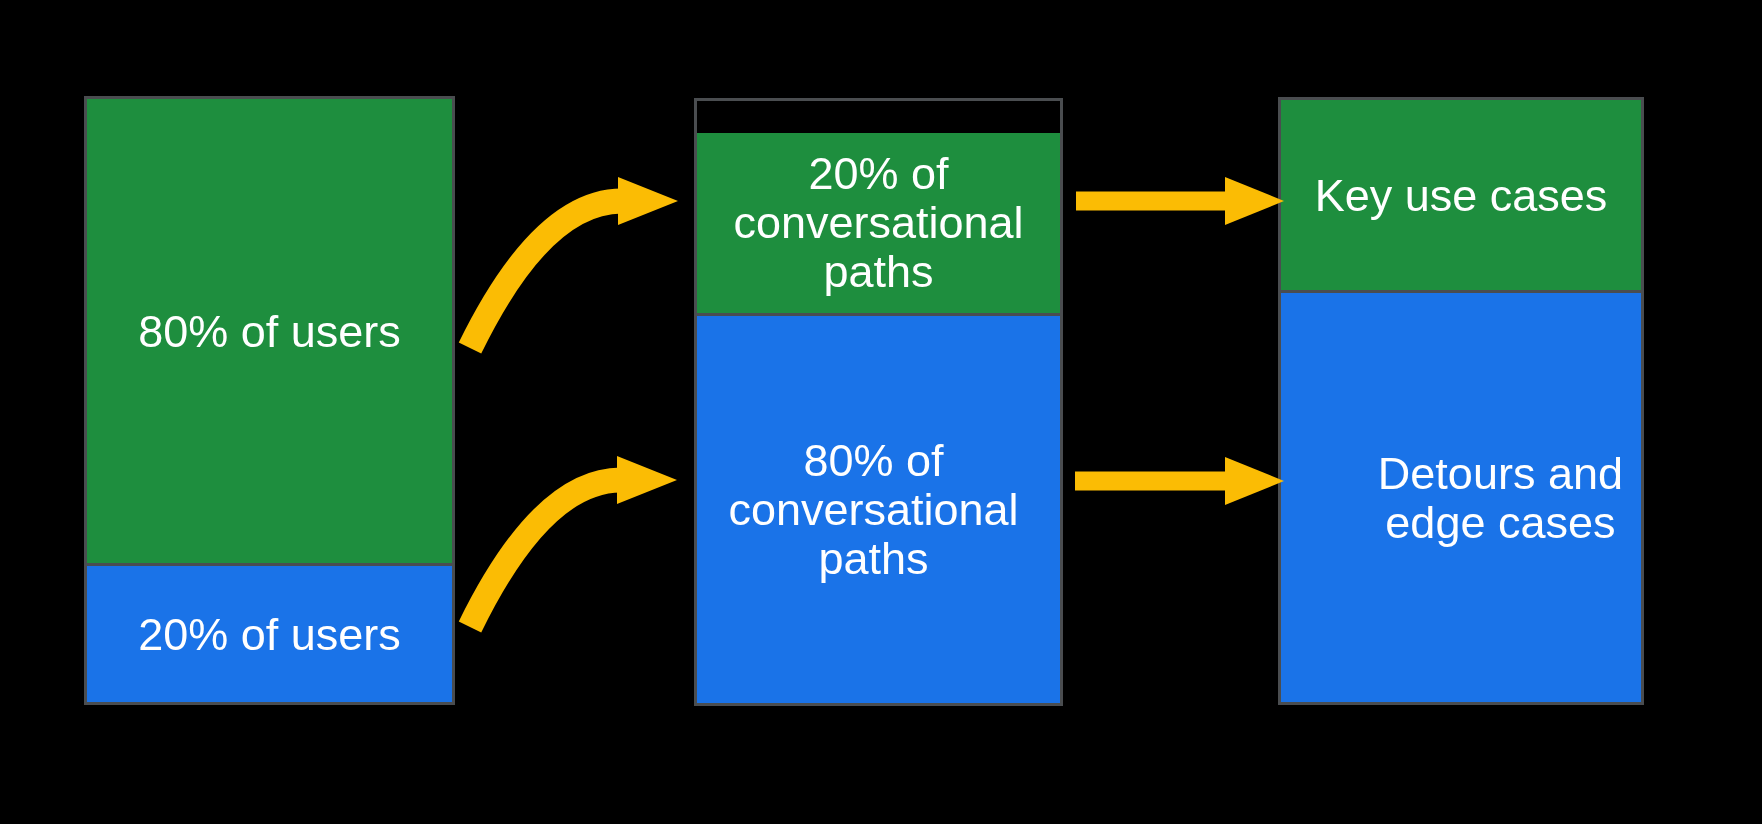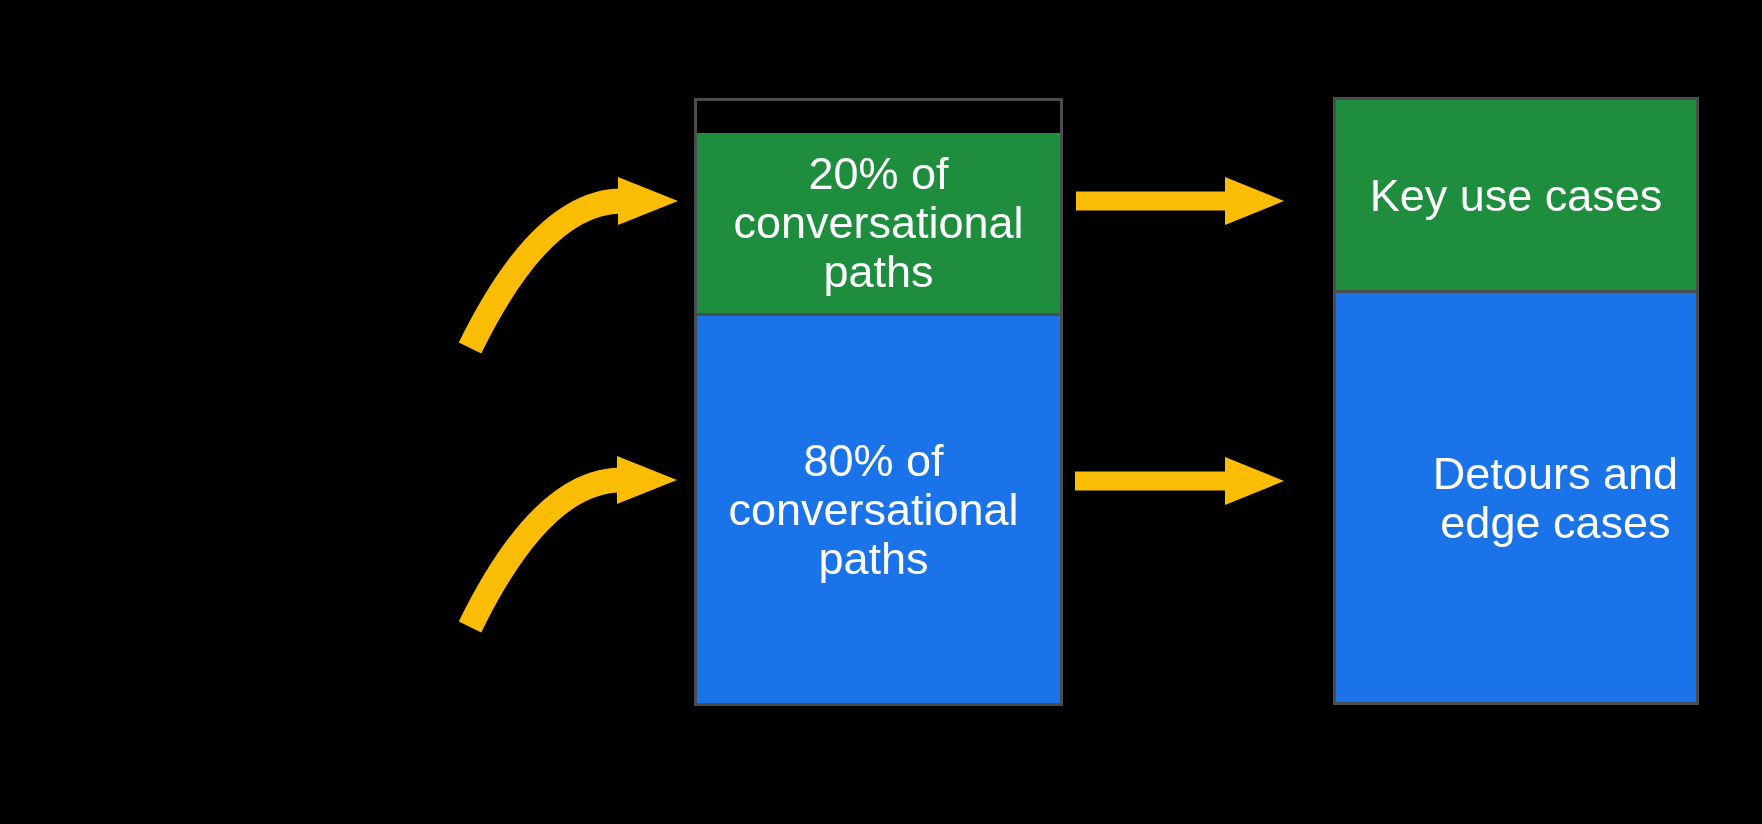--- a/index.html
+++ b/index.html
@@ -20,21 +20,21 @@
   }
   .bar{
     position:absolute;
     display:flex;
     flex-direction:column;
     border:3px solid var(--border);
     box-sizing:border-box;
   }
   .bar-users{left:84px;top:96px;width:371px;height:609px;}
   .bar-paths{left:694px;top:98px;width:369px;height:608px;}
-  .bar-outcomes{left:1333px;top:97px;width:366px;height:608px;}
+  .bar-outcomes{left:1278px;top:97px;width:366px;height:608px;}
   .segment{
     display:flex;
     align-items:center;
     justify-content:center;
     text-align:center;
     color:var(--text);
     font-size:45px;
     line-height:1.09;
     white-space:pre-line;
     padding:0 18px;
@@ -54,20 +54,28 @@
     left:0;top:0;
     width:1762px;height:824px;
     pointer-events:none;
   }
 </style>
 </head>
 <body>
 
 <div class="canvas">
 
+  <div class="bar bar-users">
+    <div class="segment green seg-users-green">
+      <span>80% of users</span>
+    </div>
+    <div class="segment blue seg-users-blue">
+      <span>20% of users</span>
+    </div>
+  </div>
 
   <div class="bar bar-paths">
     <div class="segment green seg-paths-green">
       <span>20% of
 conversational
 paths</span>
     </div>
     <div class="segment blue seg-paths-blue">
       <span>80% of
 conversational

